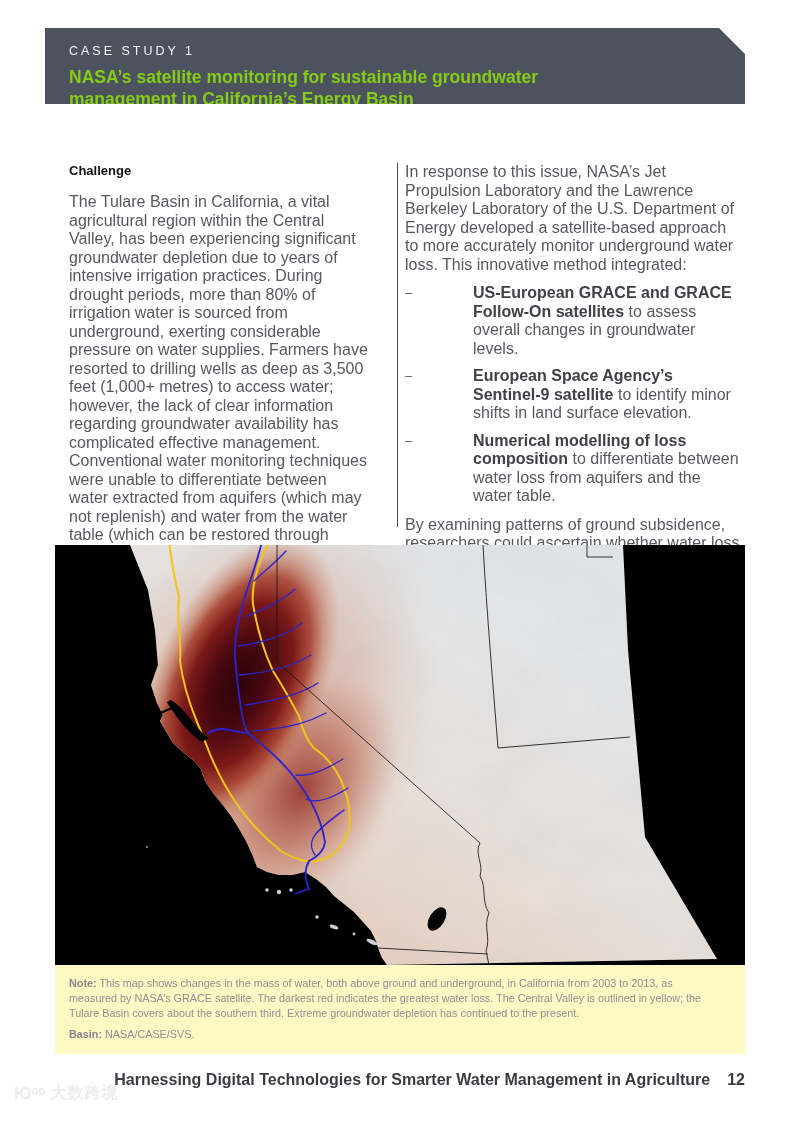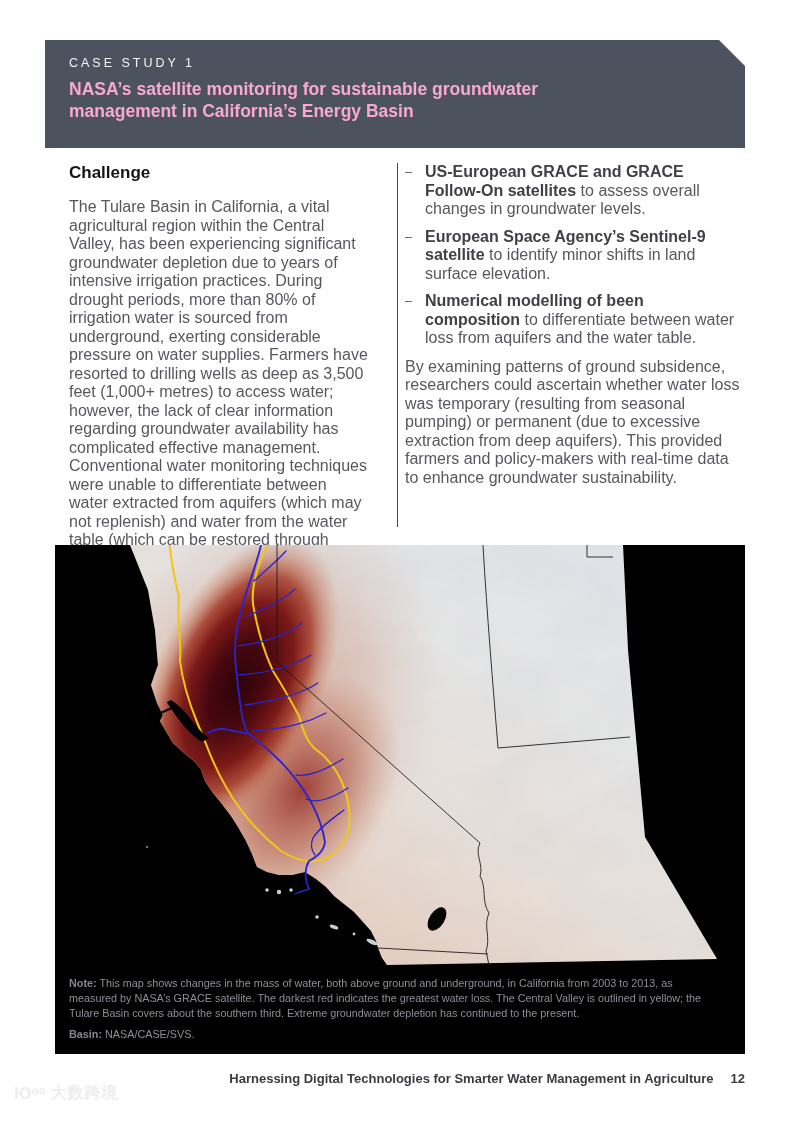--- a/index.html
+++ b/index.html
@@ -1,53 +1,53 @@
 <!DOCTYPE html>
 <html><head>
 <meta charset="utf-8">
 <style>
   html,body{margin:0;padding:0;background:#ffffff;}
   .page{position:relative;width:793px;height:1121px;background:#ffffff;overflow:hidden;
         font-family:"Liberation Sans",sans-serif;}
 
   
-  .banner{position:absolute;left:45px;top:40px;width:700px;height:108px;background:#4d535e;
+  .banner{position:absolute;left:45px;top:28px;width:700px;height:76px;background:#4d535e;
           clip-path:polygon(0 0,674px 0,700px 26px,700px 100%,0 100%);}
   .kicker{position:absolute;left:24px;top:16px;font-size:12.5px;letter-spacing:3px;
           color:#f4f5f7;font-weight:400;}
   .banner-title{position:absolute;left:24px;top:38px;width:560px;font-size:17.5px;font-weight:700;
-          color:#f9a8d4;line-height:22px;}
+          color:#84cc16;line-height:22px;}
 
   
   .col-challenge{position:absolute;left:69px;top:163px;width:301px;}
   .col-solution{position:absolute;left:405px;top:163px;width:338px;}
   .col-divider{position:absolute;left:397px;top:163px;width:1px;height:364px;background:#45484d;}
-  .col-heading{font-size:17px;font-weight:700;color:#131416;margin:0 0 15px 0;}
+  .col-heading{font-size:13px;font-weight:700;color:#131416;margin:0 0 15px 0;}
   .body-text{font-size:16px;line-height:18.5px;color:#56585d;margin:0;}
   .intro{margin:0 0 10px 0;}
   .bullet{display:flex;margin:0 0 9px 0;}
   .bullet-dash{width:20px;flex:0 0 20px;font-size:12.5px;line-height:18.5px;color:#56585d;}
-  .bullet-body{flex:1;}
+  .bullet-body{flex:1;margin-left:48px;}
   .bold-lead{font-weight:700;color:#3f4146;}
   .outro{margin:10px 0 0 0;}
 
   
   .map-wrap{position:absolute;left:55px;top:545px;width:690px;height:420px;background:#000;}
   .map-wrap svg{display:block;}
 
   
   .caption{position:absolute;left:55px;top:965px;width:690px;box-sizing:border-box;
-           background:#000000;padding:11px 22px 12px 14px;}
+           background:#fef9c3;padding:11px 22px 12px 14px;}
   .caption p{margin:0;font-size:10.8px;line-height:15px;color:#8d8f96;}
   .caption .source-line{margin-top:6px;}
   .cap-bold{font-weight:700;color:#84868d;}
 
   
   .footer{position:absolute;top:1071px;right:48px;display:flex;align-items:baseline;
-          font-size:13px;font-weight:700;color:#3a3c41;}
+          font-size:16px;font-weight:700;color:#3a3c41;}
   .footer .page-num{margin-left:17px;text-align:right;}
 
   
   .watermark{position:absolute;left:14px;top:1083px;display:flex;align-items:center;gap:5px;
              color:#ededee;font-weight:700;font-size:16px;letter-spacing:1px;user-select:none;}
   .watermark .wm-logo{font-size:17px;letter-spacing:0;}
 </style>
 </head>
 <body>
 
@@ -62,34 +62,35 @@
   </div>
 
   <div class="col-challenge">
     <p class="col-heading">Challenge</p>
     <p class="body-text">The Tulare Basin in California, a vital agricultural region within the Central Valley, has been experiencing significant groundwater depletion due to years of intensive irrigation practices. During drought periods, more than 80% of irrigation water is sourced from underground, exerting considerable pressure on water supplies. Farmers have resorted to drilling wells as deep as 3,500 feet (1,000+ metres) to access water; however, the lack of clear information regarding groundwater availability has complicated effective management. Conventional water monitoring techniques were unable to differentiate between water extracted from aquifers (which may not replenish) and water from the water table (which can be restored through rainfall). This gap in understanding resulted in inefficient water usage and irreversible land subsidence.</p>
   </div>
 
   <div class="col-divider"></div>
 
   <div class="col-solution">
+    <p class="body-text intro">In response to this issue, NASA’s Jet Propulsion Laboratory and the Lawrence Berkeley Laboratory of the U.S. Department of Energy developed a satellite-based approach to more accurately monitor underground water loss. This innovative method integrated:</p>
 
     <div class="bullet">
       <span class="bullet-dash">–</span>
       <span class="body-text bullet-body"><span class="bold-lead">US-European GRACE and GRACE Follow-On satellites</span><span> to assess overall changes in groundwater levels.</span></span>
     </div>
 
     <div class="bullet">
       <span class="bullet-dash">–</span>
       <span class="body-text bullet-body"><span class="bold-lead">European Space Agency’s Sentinel-9 satellite</span><span> to identify minor shifts in land surface elevation.</span></span>
     </div>
 
     <div class="bullet">
       <span class="bullet-dash">–</span>
-      <span class="body-text bullet-body"><span class="bold-lead">Numerical modelling of been composition</span><span> to differentiate between water loss from aquifers and the water table.</span></span>
+      <span class="body-text bullet-body"><span class="bold-lead">Numerical modelling of loss composition</span><span> to differentiate between water loss from aquifers and the water table.</span></span>
     </div>
 
     <p class="body-text outro">By examining patterns of ground subsidence, researchers could ascertain whether water loss was temporary (resulting from seasonal pumping) or permanent (due to excessive extraction from deep aquifers). This provided farmers and policy-makers with real-time data to enhance groundwater sustainability.</p>
   </div>
 
   <div class="map-wrap">
     <svg width="690" height="420" viewBox="0 0 690 420">
       <defs>
         <linearGradient id="landGrad" x1="95%" y1="0%" x2="10%" y2="100%">
           <stop offset="0%" stop-color="#e1e6ec"></stop>

